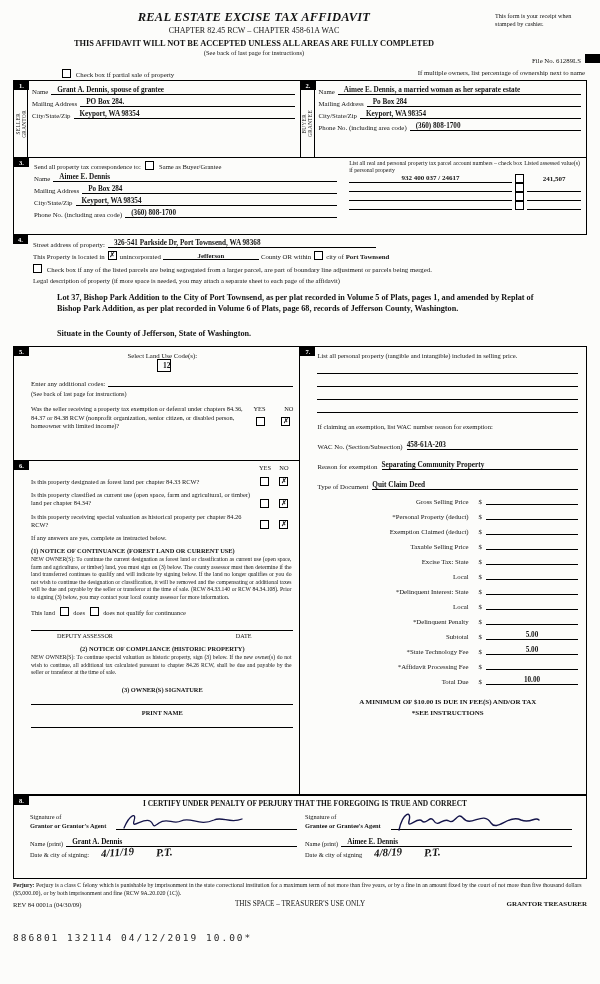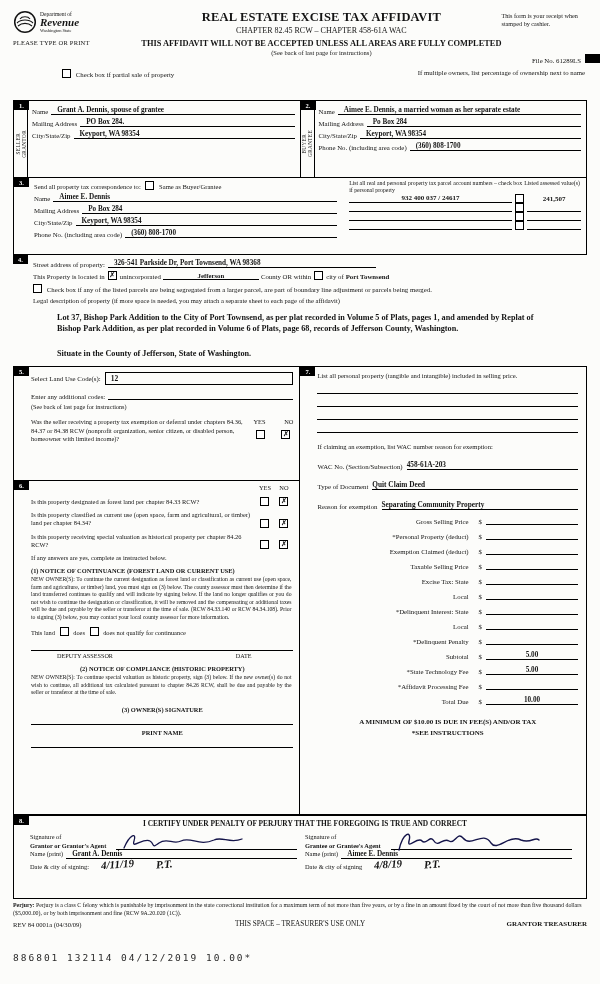--- a/index.html
+++ b/index.html
@@ -8,39 +8,39 @@
   
   .hdr{display:flex;}
   .hdr-left{width:138px;}
   .logo-row{display:flex;align-items:center;}
   .logo-txt{margin-left:3px;}
   .lt1{font-size:5.5px;}
   .lt2{font-size:11px;font-weight:bold;font-style:italic;margin-top:-1px;}
   .lt3{font-size:4.5px;}
   .type-print{font-size:6.5px;margin-top:5px;letter-spacing:.2px;}
   .hdr-mid{flex:1;text-align:center;}
-  .title{font-size:12.5px;font-weight:bold;letter-spacing:.2px;}
+  .title{font-size:12.5px;font-weight:bold;letter-spacing:.2px;font-style:italic;}
   .chapter{font-size:8px;margin-top:1px;}
   .warning{font-size:8.4px;font-weight:bold;margin-top:4px;white-space:nowrap;}
   .see-back{font-size:6.5px;margin-top:1px;}
   .hdr-right{width:92px;font-size:6.2px;line-height:1.25;padding-top:2px;}
   .file-row{position:relative;text-align:right;font-size:6.8px;height:10px;margin-top:1px;padding-right:6px;}
   .corner-mark{position:absolute;right:-13px;top:-3px;width:15px;height:9px;background:#000;}
   
   .partial-row{display:flex;justify-content:space-between;font-size:6.8px;margin-top:2px;padding:0 2px 2px 46px;}
   
   .tab{position:absolute;left:0;top:0;background:#000;color:#fff;font-size:6.5px;font-weight:bold;
        width:15px;height:9px;line-height:9px;text-align:center;z-index:2;}
   .cb{display:inline-block;width:7px;height:7px;border:1px solid #000;font-size:6.5px;line-height:6px;
       text-align:center;vertical-align:-1px;font-weight:bold;margin:0 3px;background:#fff;}
   .frow{display:flex;align-items:flex-end;font-size:6.8px;margin-top:3px;}
   .flbl{white-space:nowrap;margin-right:3px;}
   .fval{flex:1;border-bottom:1px solid #000;font-weight:bold;font-size:7.2px;padding:0 2px 0 6px;min-height:8px;}
   
-  .parties{display:flex;border:1px solid #000;min-height:76px;margin-top:20px;}
+  .parties{display:flex;border:1px solid #000;min-height:76px;}
   .party{flex:1;display:flex;position:relative;}
   .party.seller{border-right:1px solid #000;}
   .side{width:13px;border-right:1px solid #000;display:flex;align-items:center;justify-content:center;padding-top:9px;}
   .side span{writing-mode:vertical-rl;transform:rotate(180deg);font-size:5.2px;letter-spacing:.4px;line-height:6px;}
   .pfields{flex:1;padding:2px 5px 4px 4px;}
   
   .sec3{display:flex;border:1px solid #000;border-top:none;min-height:76px;position:relative;}
   .sec3-left{width:53%;padding:3px 6px 4px 20px;}
   .send-row{font-size:6.6px;}
   .sec3-right{flex:1;padding:2px 5px 4px 6px;}
@@ -61,21 +61,21 @@
   .legal-label{margin-top:4px;font-size:6.6px;}
   .legal-area{padding:0 10px 0 20px;}
   .legal-text{font-weight:bold;font-size:8.2px;line-height:1.4;margin:8px 26px 0 24px;}
   .situate{font-weight:bold;font-size:8.2px;margin:14px 0 8px 24px;}
   
   .cols{display:flex;border:1px solid #000;height:447px;}
   .colL{width:50%;border-right:1px solid #000;display:flex;flex-direction:column;}
   .colR{width:50%;position:relative;padding:3px 8px 0 17px;box-sizing:border-box;}
   .sec5{position:relative;height:114px;border-bottom:1px solid #000;padding:3px 6px 0 17px;box-sizing:border-box;}
   .sec6{position:relative;flex:1;padding:2px 6px 0 17px;}
-  .lu-row{display:flex;align-items:center;font-size:6.8px;margin-top:2px;}
+  .lu-row{display:flex;align-items:center;font-size:6.8px;margin-top:2px;flex-direction:column;}
   .lu-box{flex:1;border:1px solid #000;height:11px;margin-left:4px;font-weight:bold;font-size:7.5px;padding-left:5px;line-height:11px;}
   .ac-row{display:flex;align-items:flex-end;font-size:6.8px;margin-top:6px;}
   .ac-line{flex:1;border-bottom:1px solid #000;margin-left:3px;min-height:8px;}
   .small-note{font-size:6.2px;margin-top:3px;}
   .q5{display:flex;margin-top:8px;}
   .q5text{flex:1;font-size:6.4px;line-height:1.35;padding-right:6px;}
   .q5yn{width:40px;display:flex;flex-direction:column;justify-content:space-between;padding-bottom:5px;}
   .ynrow{display:flex;justify-content:space-between;font-size:6.4px;}
   .ynhead{display:flex;justify-content:flex-end;font-size:6.4px;margin-top:1px;}
   .yncell{width:19px;text-align:center;flex:none;}
@@ -105,55 +105,39 @@
   .seeinst{font-weight:bold;font-size:7px;text-align:center;margin-top:3px;}
   
   .sec8{border:1px solid #000;margin-top:0;position:relative;min-height:74px;padding:3px 6px 5px 16px;}
   .certify{text-align:center;font-weight:bold;font-size:7.4px;}
   .siggrid{display:flex;margin-top:3px;}
   .sighalf{width:50%;padding-right:8px;box-sizing:border-box;position:relative;}
   .srow1{display:flex;align-items:flex-end;}
   .slbl{font-size:6.4px;line-height:1.3;width:86px;flex:none;}
   .sigline{flex:1;border-bottom:1px solid #000;position:relative;height:18px;}
   svg.sig{position:absolute;bottom:-5px;left:2px;}
-  .srow2{display:flex;margin-top:0;font-size:6.4px;}
+  .srow2{display:flex;align-items:flex-end;margin-top:8px;font-size:6.4px;}
   .srow3{display:flex;align-items:center;margin-top:2px;font-size:6.4px;height:12px;}
   .hand{font-style:italic;font-weight:bold;font-size:11px;transform:rotate(-4deg);display:inline-block;margin:-6px 0 0 12px;white-space:nowrap;}
   .hand.pt{margin-left:22px;}
   
   .perjury{font-size:5.9px;line-height:1.3;margin-top:3px;}
   .perjury .lead{font-weight:bold;}
   .footrow{display:flex;align-items:flex-end;margin-top:3px;}
   .rev{width:150px;font-size:6.6px;}
   .tspace{flex:1;text-align:center;font-size:7.2px;}
   .ctreas{width:150px;text-align:right;font-weight:bold;font-size:7px;}
   .stamp{margin-top:24px;font-family:"DejaVu Sans Mono",monospace;font-size:9.5px;letter-spacing:2px;color:#2a2a2a;}
 </style>
 </head>
 <body>
 
 <div class="page">
 
   <div class="hdr">
-    <div class="hdr-left">
-      <div class="logo-row">
-        <svg width="24" height="24" viewBox="0 0 24 24">
-          <circle cx="12" cy="12" r="10.3" fill="none" stroke="#141414" stroke-width="1.5"></circle>
-          <path d="M4,13 C8,9 16,9 20,13" fill="none" stroke="#141414" stroke-width="1.1"></path>
-          <path d="M5,16 C9,12.5 15,12.5 19,16" fill="none" stroke="#141414" stroke-width="1.1"></path>
-          <path d="M7,9 C9,6 15,6 17,9" fill="none" stroke="#141414" stroke-width="1.1"></path>
-        </svg>
-        <div class="logo-txt">
-          <div class="lt1">Department of</div>
-          <div class="lt2">Revenue</div>
-          <div class="lt3">Washington State</div>
-        </div>
-      </div>
-      <div class="type-print">PLEASE TYPE OR PRINT</div>
-    </div>
     <div class="hdr-mid">
       <div class="title">REAL ESTATE EXCISE TAX AFFIDAVIT</div>
       <div class="chapter">CHAPTER 82.45 RCW – CHAPTER 458-61A WAC</div>
       <div class="warning">THIS AFFIDAVIT WILL NOT BE ACCEPTED UNLESS ALL AREAS ARE FULLY COMPLETED</div>
       <div class="see-back">(See back of last page for instructions)</div>
     </div>
     <div class="hdr-right">This form is your receipt when stamped by cashier.</div>
   </div>
   <div class="file-row">
     <span>File No. 61289LS</span>
@@ -377,26 +361,26 @@
       <div class="pp-line"></div>
       <div class="pp-line"></div>
       <div class="pp-line"></div>
       <div class="pp-line"></div>
       <div class="claiming">If claiming an exemption, list WAC number reason for exemption:</div>
       <div class="exrow">
           <span class="exlbl">WAC No. (Section/Subsection)</span>
           <span class="exval">458-61A-203</span>
         </div>
       <div class="exrow">
+          <span class="exlbl">Reason for exemption</span>
+          <span class="exval">Separating Community Property</span>
+        </div>
+      <div class="exrow">
           <span class="exlbl">Type of Document</span>
           <span class="exval">Quit Claim Deed</span>
-        </div>
-      <div class="exrow">
-          <span class="exlbl">Reason for exemption</span>
-          <span class="exval">Separating Community Property</span>
         </div>
 
       <div class="mrow">
           <span>Gross Selling Price</span>
           <span class="md">$</span>
           <span class="mline"></span>
         </div>
       <div class="mrow">
           <span>*Personal Property (deduct)</span>
           <span class="md">$</span>

